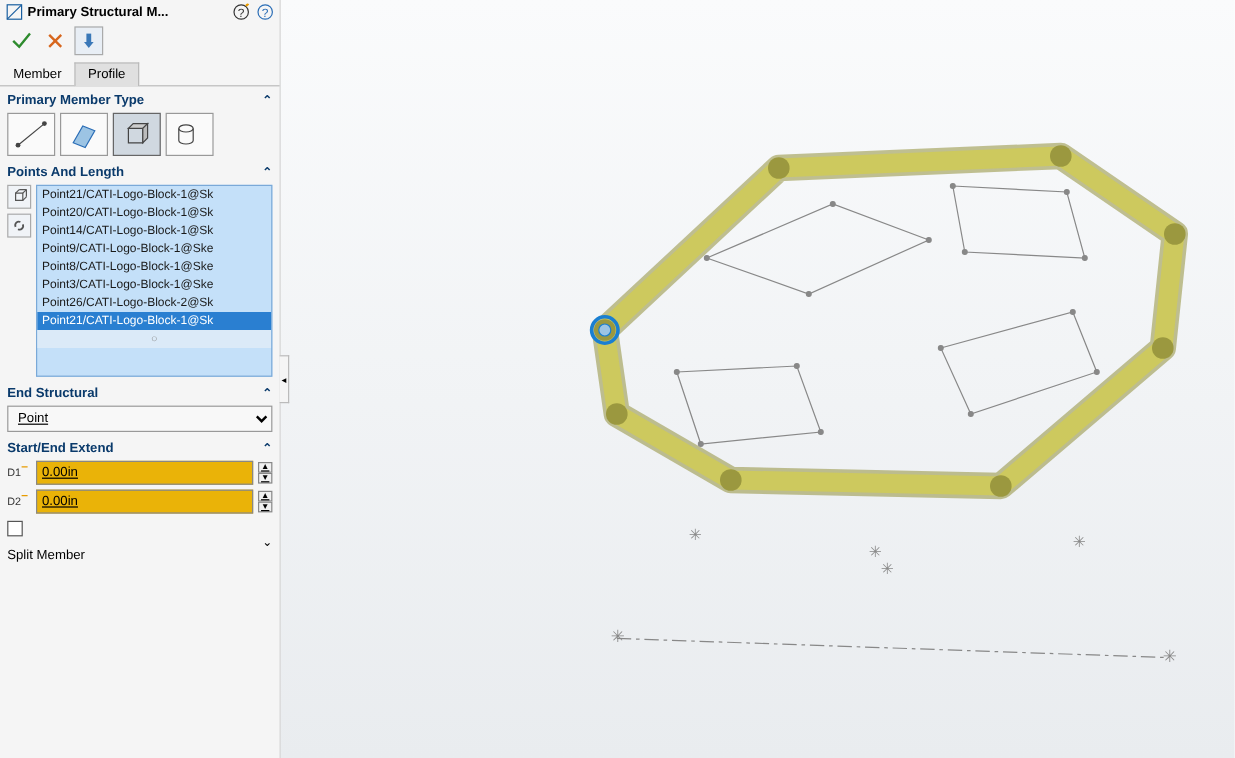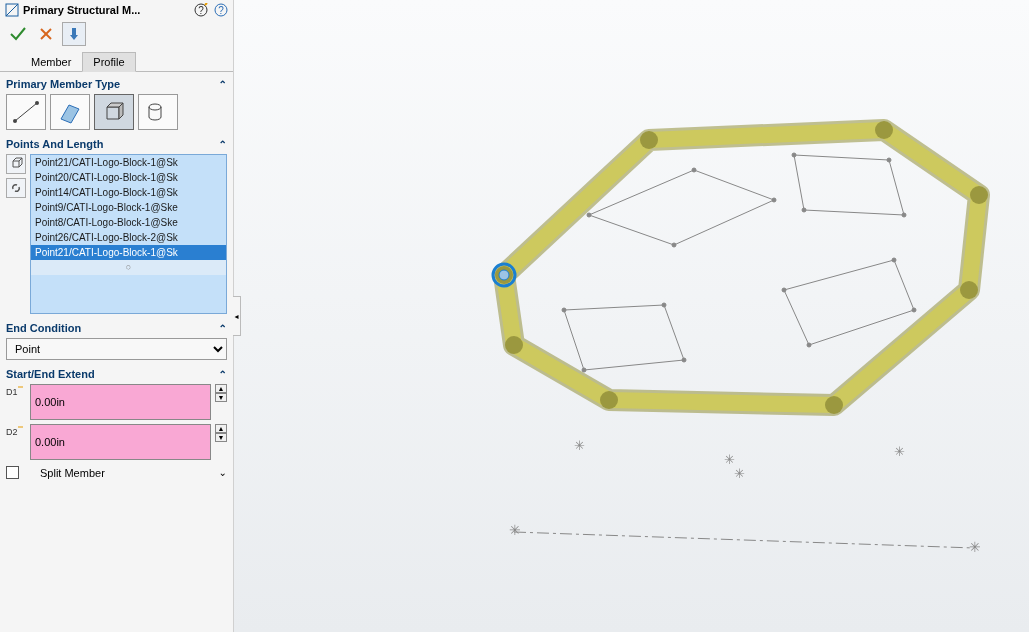--- a/index.html
+++ b/index.html
@@ -6,43 +6,43 @@
   body { display: flex; width: 1029px; height: 632px; background: #fff; overflow: hidden; }
   .sidebar { width: 234px; height: 100%; background: #f5f5f5; border-right: 1px solid #d0d0d0; display: flex; flex-direction: column; font-size: 11px; }
   .title-row { display: flex; align-items: center; padding: 1px 4px; height: 20px; justify-content: space-between; }
   .title-icon { width: 16px; height: 16px; display:flex; align-items:center; justify-content:center; margin-right:3px;}
   .title-text { flex: 1; font-weight: bold; font-size: 11px; white-space: nowrap; overflow: hidden; text-overflow: ellipsis; }
   .title-help { display: flex; gap: 4px; }
   .help-btn { width: 16px; height: 16px; display:flex; align-items:center; justify-content:center; cursor:pointer;}
   .confirm-row { display: flex; align-items: center; padding: 2px 6px; gap: 4px; }
   .confirm-btn { width: 24px; height: 24px; display:flex; align-items:center; justify-content:center; cursor:pointer; }
   .pin-btn { border: 1px solid #aaa; background:#e8eef5; }
-  .tabs { display: flex; border-bottom: 1px solid #bbb; margin-top: 4px; padding-left: 20px;}
+  .tabs { display: flex; border-bottom: 1px solid #bbb; margin-top: 4px; padding-left: 0;}
   .tab { padding: 3px 10px; font-size: 11px; cursor:pointer; border:1px solid transparent; border-bottom:none;}
   .tab.active { background: #e0e0e0; border:1px solid #bbb; border-bottom:1px solid #e0e0e0; margin-bottom:-1px;}
   .section-header { display:flex; align-items:center; justify-content:space-between; font-weight:bold; color:#0a3a6b; padding: 6px 6px 2px 6px; cursor:pointer;gap:21px;}
   .chevron { font-size: 10px; }
   .member-type-row { display:flex; gap:4px; padding: 2px 6px; }
   .type-btn { width:40px; height:36px; border:1px solid #999; background:#fafafa; display:flex; align-items:center; justify-content:center; cursor:pointer;}
   .type-btn.selected { background:#d0d8e0; border-color:#666; }
   .points-row { display:flex; padding: 2px 6px; gap:4px;}
   .side-icons { display:flex; flex-direction:column; gap:4px; }
   .side-icon { width:20px; height:20px; border:1px solid #aaa; background:#f0f3f7; display:flex; align-items:center; justify-content:center; cursor:pointer;}
   .point-list { flex:1; border:1px solid #7aa9d8; background:#c4e0f9; height:160px; overflow:hidden; font-size:10px; line-height:15px; position:relative;}
   .point-item { padding:0 4px; white-space:nowrap; overflow:hidden; color:#1a1a1a;}
   .point-item.selected { background:#2a7fd1; color:#fff;}
   .point-list-bottom { text-align:center; background:#dbeaf8; font-size:9px; color:#888;}
-  .end-cond-row, .extend-row { padding: 2px 6px; display:flex; gap:4px;}
+  .end-cond-row, .extend-row { padding: 2px 6px; display:flex; align-items:center; gap:4px;text-decoration:underline;}
   .select-box { flex:1; height:22px; border:1px solid #999; background:#f8f8f8; font-size:11px; padding: 0 4px;}
   .dim-icon { width:20px; font-size:10px;}
-  .text-input { flex:1; height:36px; border:1px solid #888; background:#f9a8d4; font-size:11px; padding:0 4px;}
+  .text-input { flex:1; height:20px; border:1px solid #888; background:#eab308; font-size:11px; padding:0 4px;}
   .spinner { display:flex; flex-direction:column;}
   .spin { width:12px; height:9px; font-size:7px; display:flex; align-items:center; justify-content:center; border:1px solid #888; background:#f0f0f0; cursor:pointer; line-height:1;}
   .split-row { display:flex; align-items:center; padding: 4px 6px; gap:6px; justify-content:space-between;}
-  .split-left {display:flex; align-items:flex-end; gap:21px;}
+  .split-left {display:flex; align-items:flex-start; gap:10px;flex-direction:column;}
   .checkbox { width:13px; height:13px; border:1px solid #555; background:#fff;}
   .viewport { flex:1; position:relative; background:linear-gradient(to bottom,#fafbfc,#e9ecef); }
   .viewport svg { width:100%; height:100%; }
   .collapse-handle { position:absolute; left:-1px; top:50%; transform:translateY(-50%); width:8px; height:40px; background:#f5f5f5; border:1px solid #bbb; border-left:none; font-size:8px; display:flex; align-items:center; justify-content:center; cursor:pointer;}
 </style>
 </head>
 <body>
 
 <div class="sidebar">
   <div class="title-row">
@@ -148,28 +148,29 @@
             <path d="M4,8 A3,3 0 0 1 8,4 M10,6 A3,3 0 0 1 6,10" fill="none" stroke="#555" stroke-width="1.5"></path>
           </svg>
         </div>
     </div>
     <div class="point-list">
       <div class="point-item">Point21/CATI-Logo-Block-1@Sk</div>
       <div class="point-item">Point20/CATI-Logo-Block-1@Sk</div>
       <div class="point-item">Point14/CATI-Logo-Block-1@Sk</div>
       <div class="point-item">Point9/CATI-Logo-Block-1@Ske</div>
       <div class="point-item">Point8/CATI-Logo-Block-1@Ske</div>
+      <div class="point-item">Point3/CATI-Logo-Block-1@Ske</div>
       <div class="point-item">Point26/CATI-Logo-Block-2@Sk</div>
       <div class="point-item selected">Point21/CATI-Logo-Block-1@Sk</div>
       <div class="point-list-bottom">○</div>
     </div>
   </div>
 
   <div class="section-header">
-    <span>End Condition</span>
+    <span>End Structural</span>
     <span class="chevron">⌃</span>
   </div>
   <div class="end-cond-row">
     <select class="select-box">
       <option>Point</option>
     </select>
   </div>
 
   <div class="section-header">
     <span>Start/End Extend</span>

